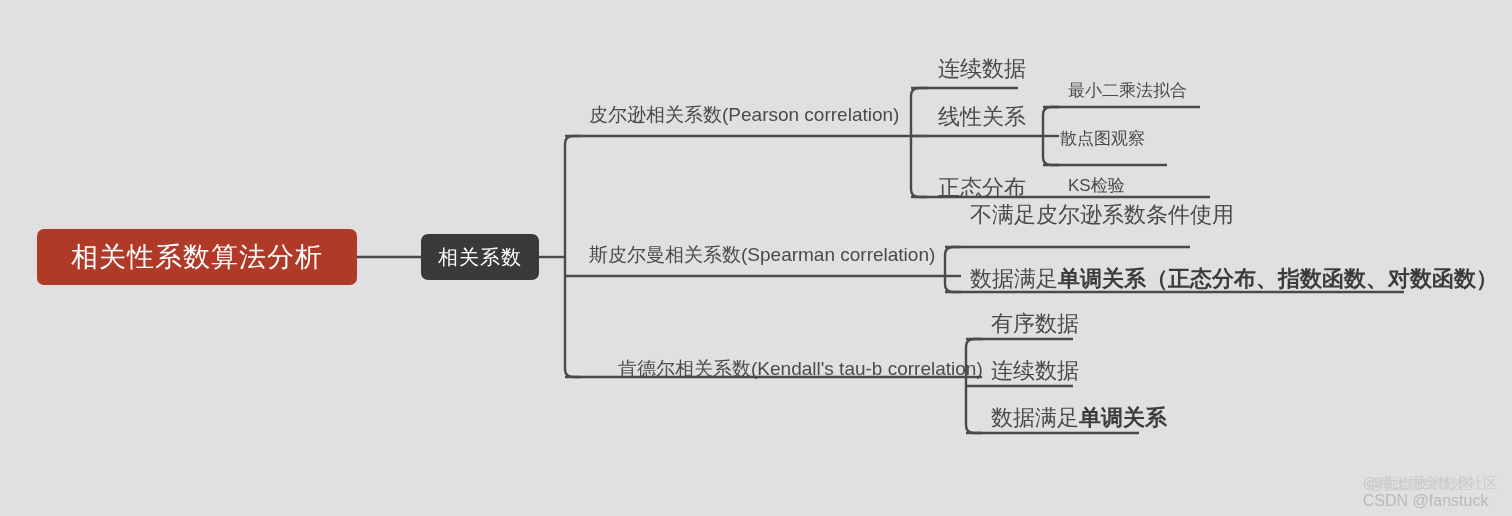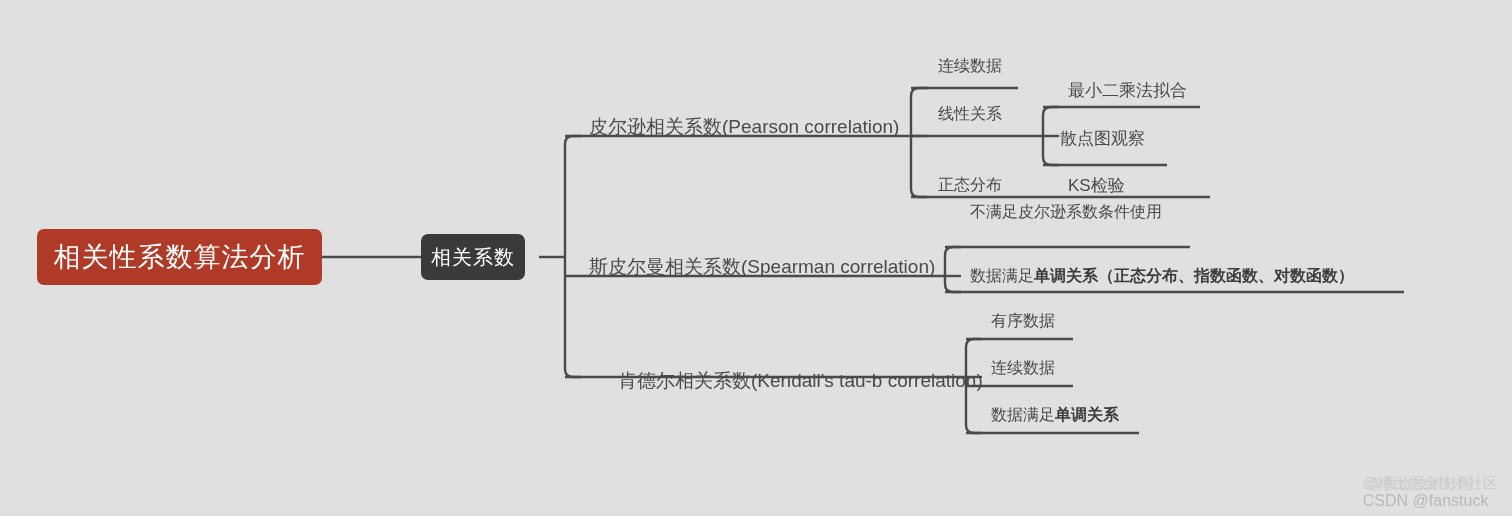--- a/index.html
+++ b/index.html
@@ -26,45 +26,45 @@
     display: flex;
     align-items: center;
     justify-content: center;
     border-radius: 7px;
     box-sizing: border-box;
     white-space: nowrap;
   }
   #root-node {
     left: 37px;
     top: 229px;
-    width: 285px;
+    width: 320px;
     height: 56px;
     background: #b03a28;
     color: #ffffff;
     font-size: 27px;
     letter-spacing: 1px;
   }
   #level1-node {
     left: 421px;
     top: 234px;
-    width: 104px;
+    width: 118px;
     height: 46px;
     background: #3a3a3a;
     color: #ffffff;
     font-size: 20px;
     letter-spacing: 1px;
   }
   .leaf-label {
     position: absolute;
     white-space: nowrap;
     color: #4a4a4a;
     line-height: 1;
   }
-  .lvl2 { font-size: 19px; margin-top: 12px; }
-  .lvl3 { font-size: 16px; font-family: Liberation Serif, serif; }
+  .lvl2 { font-size: 19px; }
+  .lvl3 { font-size: 22px; font-family: Liberation Serif, serif; }
   .lvl4 { font-size: 17px; }
   .leaf-label b {
     font-weight: bold;
     color: #3c3c3c;
   }
   .watermark {
     position: absolute;
     right: 14px;
     bottom: 6px;
     text-align: left;

